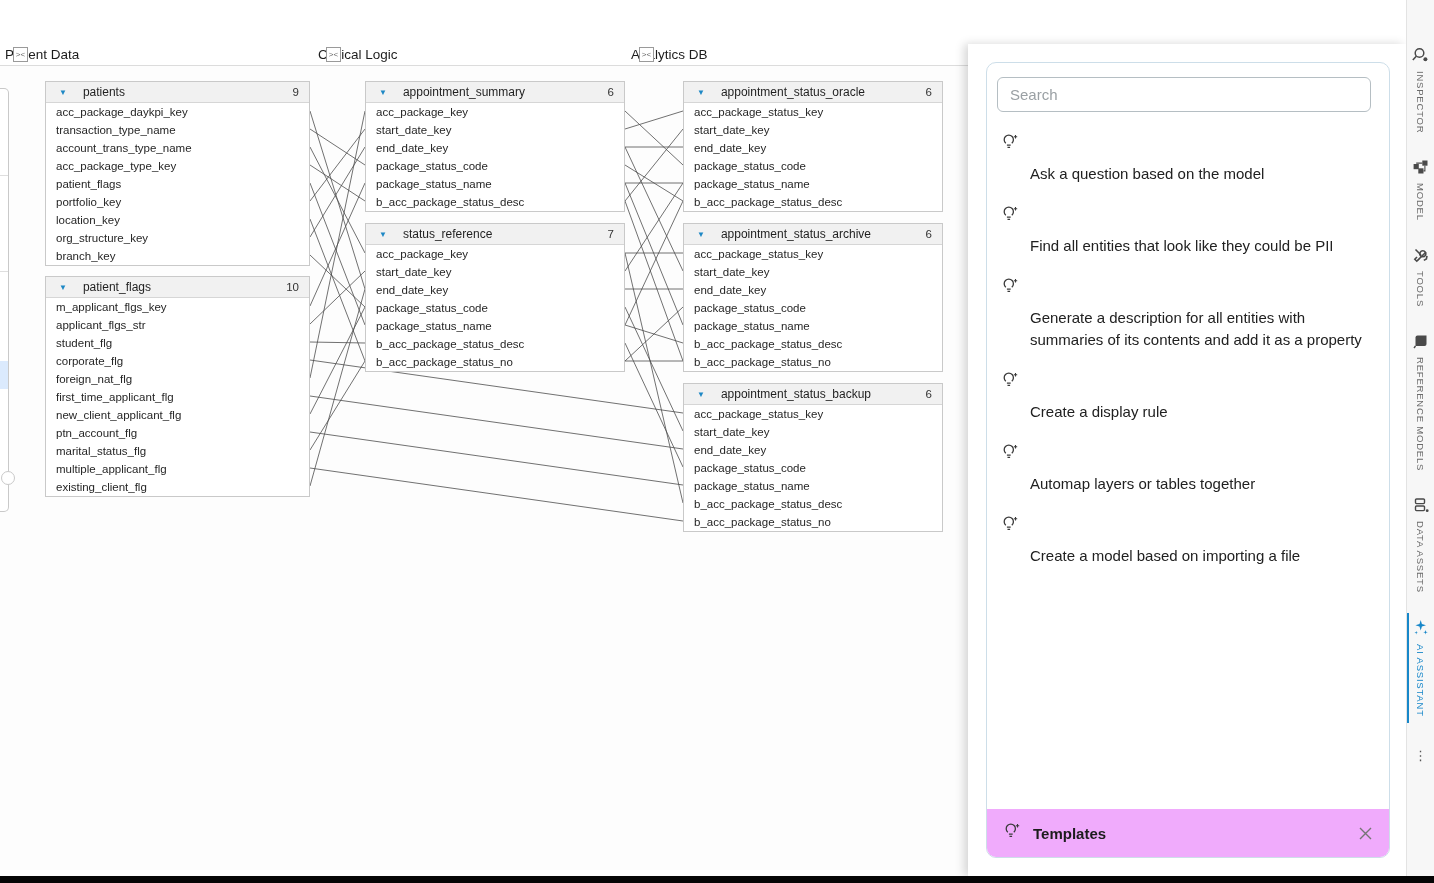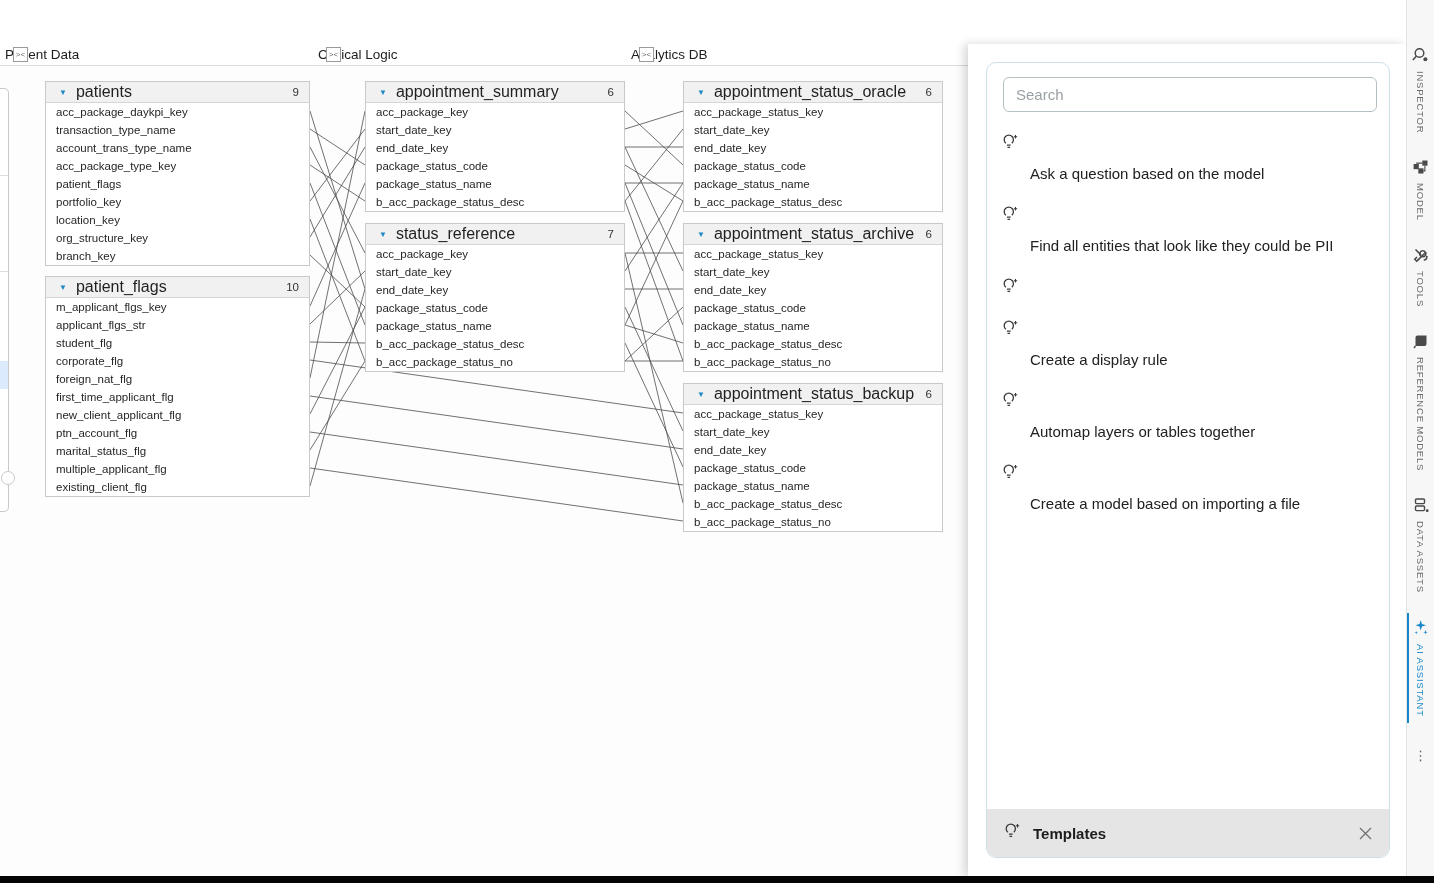--- a/index.html
+++ b/index.html
@@ -25,40 +25,40 @@
   .collapse-box { position:absolute; left:8px; top:3px; width:15px; height:15px; border:1px solid #9a9a9a; color:#6a6a6a; font-size:8px; line-height:13px; text-align:center; background:#fff; cursor:pointer; }
   .layer-label { display:block; font-size:13.5px; color:#1c1c1c; line-height:22px; }
 
   .canvas { position:absolute; left:0; top:22px; width:968px; height:810px; }
   #wires { position:absolute; left:0; top:0; z-index:1; }
   #wires line { stroke:#4d4d4d; stroke-width:.8; }
 
   .entity { position:absolute; z-index:2; background:#fff; border:1px solid #c9c9c9; font-size:11.5px; color:#262626; box-shadow:0 0 0 rgba(0,0,0,0); }
   .entity-header { height:21px; background:#f1f1f1; border-bottom:1px solid #d6d6d6; display:flex; align-items:center; cursor:pointer; }
   .tri { color:#1e88c5; font-size:8px; margin-left:13px; }
-  .entity-name { margin-left:9px; font-size:16px; color:#1f1f1f; }
+  .entity-name { margin-left:16px; font-size:12px; color:#1f1f1f; }
   .entity-count { margin-left:auto; margin-right:10px; font-size:11.5px; color:#333; }
   .entity-row { height:18px; line-height:18px; padding-left:10px; white-space:nowrap; cursor:default; }
 
   
   .sliver { position:absolute; left:0; top:44px; width:9px; height:424px; background:#fff; border:1px solid #c9c9c9; border-left:none; border-radius:0 5px 5px 0; z-index:4; }
   .sliver .hline { position:absolute; left:0; width:100%; height:1px; background:#dedede; }
   .sliver .hl-blue { position:absolute; left:0; width:100%; height:28px; background:#dbeafd; }
   .sliver .bump { position:absolute; left:1px; width:14px; height:14px; border:1px solid #c9c9c9; border-radius:50%; background:#fff; }
 
   
   .ai-body { position:absolute; left:968px; top:44px; width:438px; height:832px; background:#fff; box-shadow:-4px 0 9px rgba(0,0,0,.16); z-index:10; }
   .ai-card { position:absolute; left:18px; right:16px; top:18px; bottom:18px; border:1px solid #cddee9; border-radius:10px; background:#fff; overflow:hidden; }
-  .search-input { display:block; margin:14px 14px 6px 16px; width:calc(100% - 28px); height:35px; border:1px solid #b5bec3; border-radius:6px; font-size:15px; padding:0 12px; color:#222; outline:none; font-family:"Liberation Sans", sans-serif; }
+  .search-input { display:block; margin:14px 14px 6px 10px; width:calc(100% - 28px); height:35px; border:1px solid #b5bec3; border-radius:6px; font-size:15px; padding:0 12px; color:#222; outline:none; font-family:"Liberation Sans", sans-serif; }
   .search-input::placeholder { color:#9aa0a4; }
   .suggestions { padding:4px 14px; }
   .sugg-item { display:flex; align-items:flex-start; gap:11px; padding:9px 0; cursor:pointer; }
   .sugg-item svg { flex:none; margin-top:2px; }
   .sugg-text { font-size:15px; line-height:22px; color:#212121;margin-top:32px; }
-  .ai-footer { position:absolute; left:0; right:0; bottom:0; height:48px; display:flex; align-items:center; gap:12px; padding:0 16px; background:#e5e5e5; }
+  .ai-footer { position:absolute; left:0; right:0; bottom:0; height:48px; display:flex; align-items:center; gap:12px; padding:0 16px; background:#f0abfc; }
   .footer-label { font-size:15px; font-weight:bold; color:#1c1c1c; }
   .footer-close { margin-left:auto; cursor:pointer; display:flex; }
 
   
   .rail { position:absolute; right:0; top:0; width:28px; height:876px; background:#f7f7f7; border-left:1px solid #e3e3e3; z-index:40; display:flex; flex-direction:column; align-items:center; padding-top:46px; }
   .side-item { position:relative; width:100%; display:flex; flex-direction:column; align-items:center; gap:8px; margin-bottom:26px; color:#6b6b6b; cursor:pointer; }
   .side-item svg { transform:rotate(90deg); display:block; }
   .side-label { writing-mode:vertical-rl; font-size:9.5px; letter-spacing:.8px; white-space:nowrap; }
   .side-item.active { color:#1787c9; }
   .side-item.active::before { content:""; position:absolute; left:0; top:-6px; bottom:-6px; width:2px; background:#1787c9; }
@@ -280,20 +280,21 @@
                 <path d="M10.8 10.2 a4.6 4.6 0 1 0 -6 0 M5.9 12.2 h3.8 M6.5 14.4 h2.6"></path>
                 <path d="M14.5 2 v3.4 M12.8 3.7 h3.4" stroke-width="1.1"></path>
               </svg></span>
             <span class="sugg-text">Find all entities that look like they could be PII</span>
           </div>
           <div class="sugg-item">
             <span><svg width="18" height="18" viewBox="0 0 18 18" fill="none" stroke="#3a3a3a" stroke-width="1.3">
                 <path d="M10.8 10.2 a4.6 4.6 0 1 0 -6 0 M5.9 12.2 h3.8 M6.5 14.4 h2.6"></path>
                 <path d="M14.5 2 v3.4 M12.8 3.7 h3.4" stroke-width="1.1"></path>
               </svg></span>
+            <span class="sugg-text">Generate a description for all entities with summaries of its contents and add it as a property</span>
           </div>
           <div class="sugg-item">
             <span><svg width="18" height="18" viewBox="0 0 18 18" fill="none" stroke="#3a3a3a" stroke-width="1.3">
                 <path d="M10.8 10.2 a4.6 4.6 0 1 0 -6 0 M5.9 12.2 h3.8 M6.5 14.4 h2.6"></path>
                 <path d="M14.5 2 v3.4 M12.8 3.7 h3.4" stroke-width="1.1"></path>
               </svg></span>
             <span class="sugg-text">Create a display rule</span>
           </div>
           <div class="sugg-item">
             <span><svg width="18" height="18" viewBox="0 0 18 18" fill="none" stroke="#3a3a3a" stroke-width="1.3">

